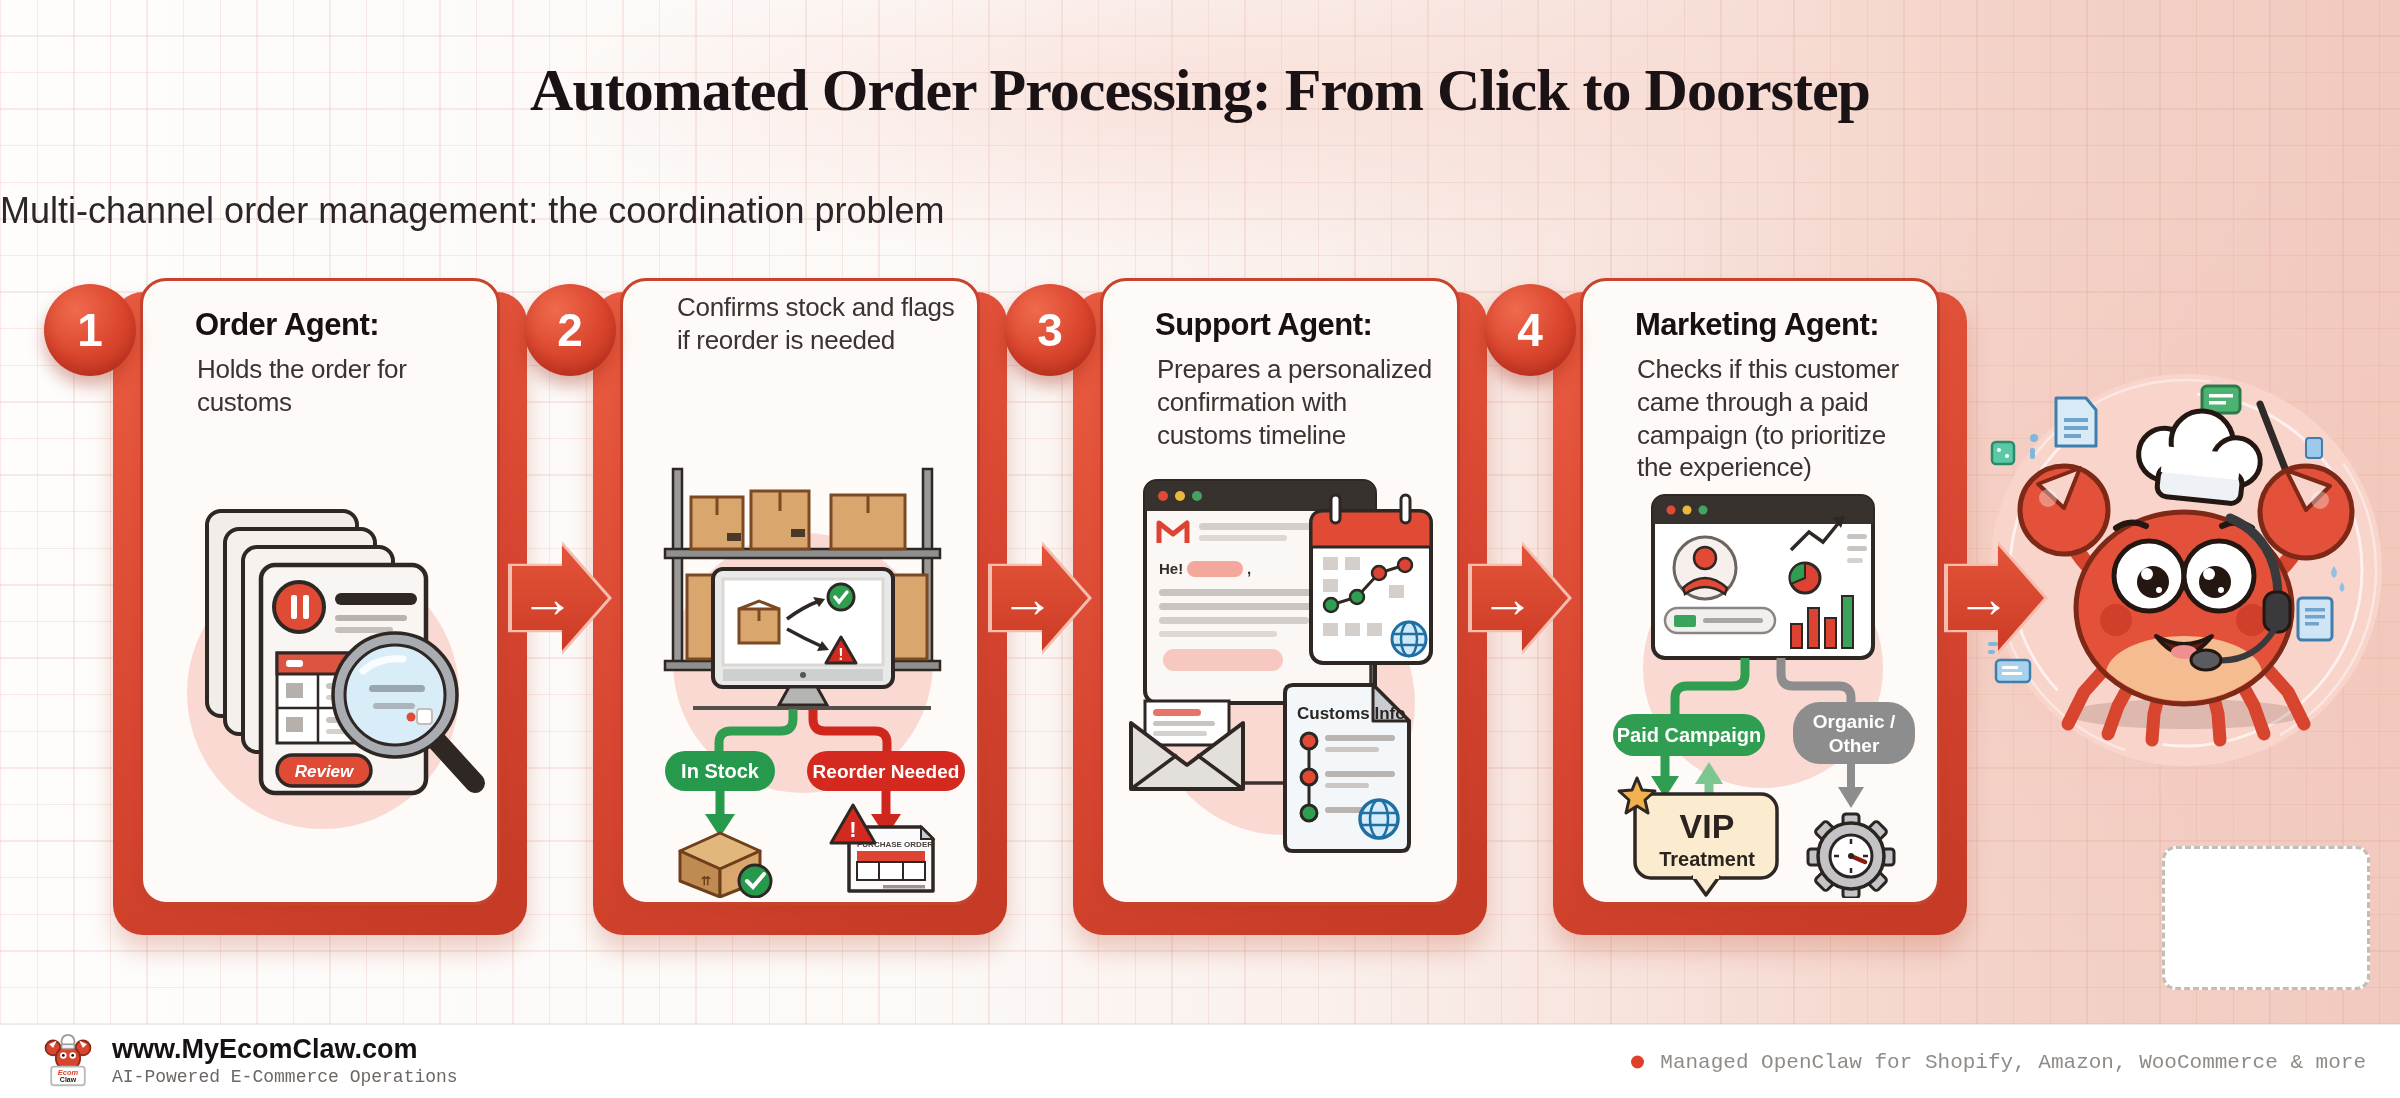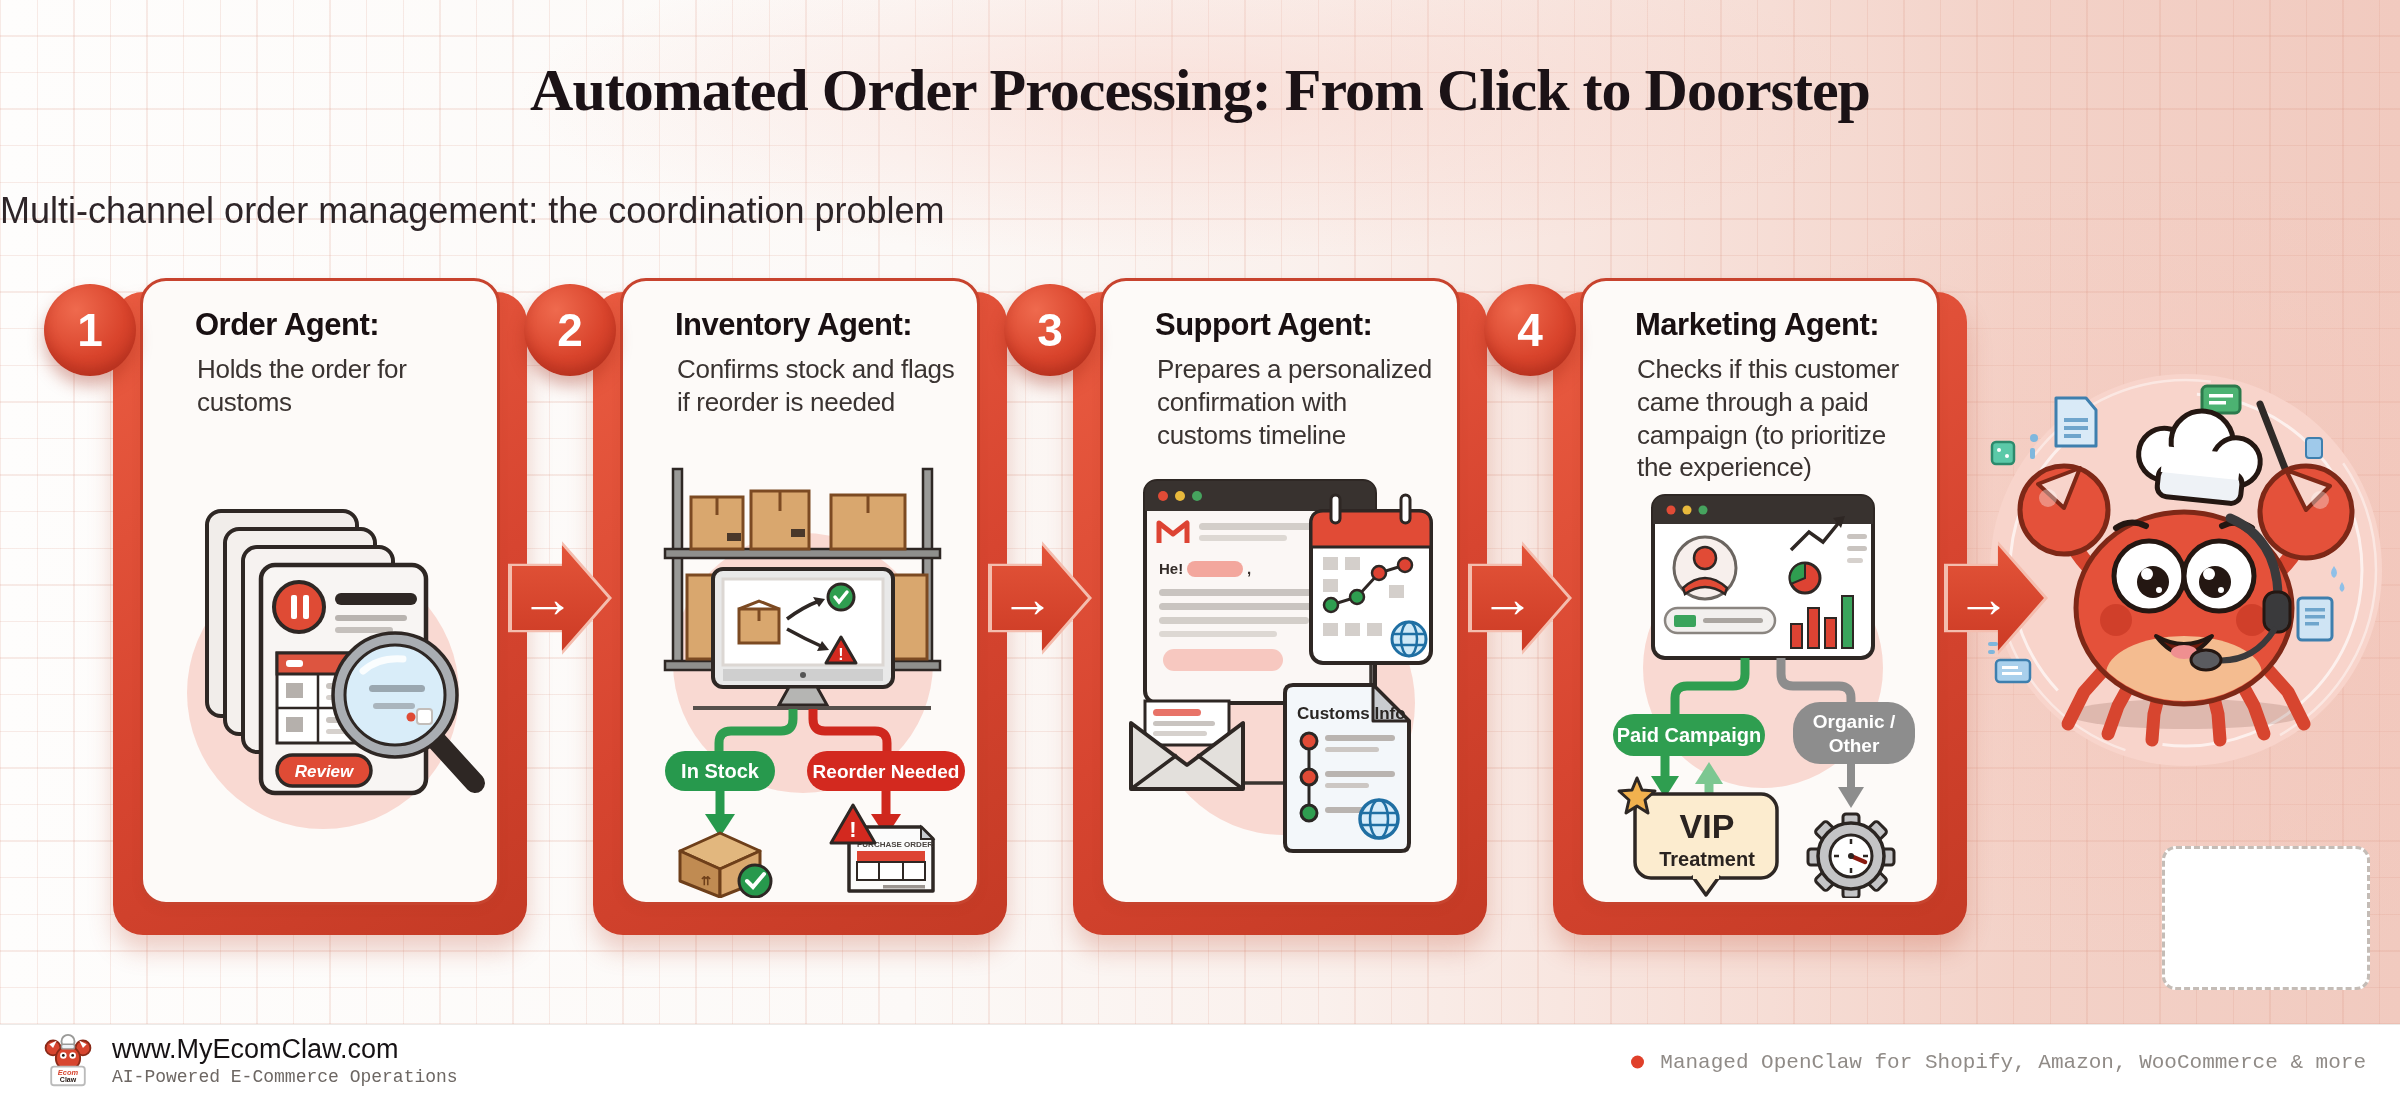--- a/index.html
+++ b/index.html
@@ -34,21 +34,21 @@
   .fa-outer{inset:0;background:#f4bdae;}
   .fa-inner{inset:4px;background:linear-gradient(180deg,#e4553a 0%,#cc3a24 100%);}
   .fa-glyph{position:absolute;left:2%;top:0;width:72%;height:100%;display:flex;align-items:center;justify-content:center;
     color:#fff;font-size:54px;font-weight:700;}
   .crab-zone{position:absolute;left:1968px;top:362px;z-index:1;}
   .dashed-box{position:absolute;left:2162px;top:846px;width:202px;height:138px;z-index:2;
     background:#fff;border:3px dashed #c4bcb6;border-radius:14px;}
   .footer{position:absolute;left:0;bottom:0;width:100%;height:73px;background:#ffffff;z-index:5;
     border-top:1px solid #eceae8;}
   .footer-left{position:absolute;left:40px;top:8px;display:flex;align-items:center;gap:16px;}
-  .footer-texts .site{font-size:27px;font-weight:400;color:#161214;line-height:1.1;}
+  .footer-texts .site{font-size:27px;font-weight:700;color:#161214;line-height:1.1;}
   .footer-texts .tag{font-size:18px;color:#6d6763;margin-top:3px;font-family:Liberation Mono, monospace;}
   .footer-right{position:absolute;right:34px;top:50%;transform:translateY(-50%);display:flex;align-items:center;gap:16px;font-family:Liberation Mono, monospace;}
   .footer-right .dot{width:13px;height:13px;border-radius:50%;background:#e0402a;}
   .footer-right .note{font-size:21px;color:#908b87;}
   svg text{font-family:"Liberation Sans",sans-serif;}
 </style>
 </head>
 <body>
 
 <div class="stage">
@@ -112,21 +112,20 @@
       </svg>
     </div>
   </section>
   <div class="num" style="left:44px">
     <span>1</span>
   </div>
 
   <section class="card" style="left:620px">
     <div class="card-back"></div>
     <div class="panel">
-      <h2>Inventory Agent:</h2>
       <p>Confirms stock and flags if reorder is needed</p>
       <svg class="illo" width="360" height="445" viewBox="0 0 360 445">
         <g transform="translate(12,0)">
           <circle cx="168" cy="210" r="130" fill="#f9d9d2"></circle>
           <g>
             <rect x="38" y="16" width="9" height="200" fill="#9a9a98" stroke="#2e2724" stroke-width="2.5"></rect>
             <rect x="288" y="16" width="9" height="200" fill="#9a9a98" stroke="#2e2724" stroke-width="2.5"></rect>
             <rect x="30" y="96" width="275" height="9" fill="#8f8f8d" stroke="#2e2724" stroke-width="2.5"></rect>
             <rect x="30" y="208" width="275" height="9" fill="#8f8f8d" stroke="#2e2724" stroke-width="2.5"></rect>
             <g fill="#d9a76e" stroke="#7c4a22" stroke-width="3">

